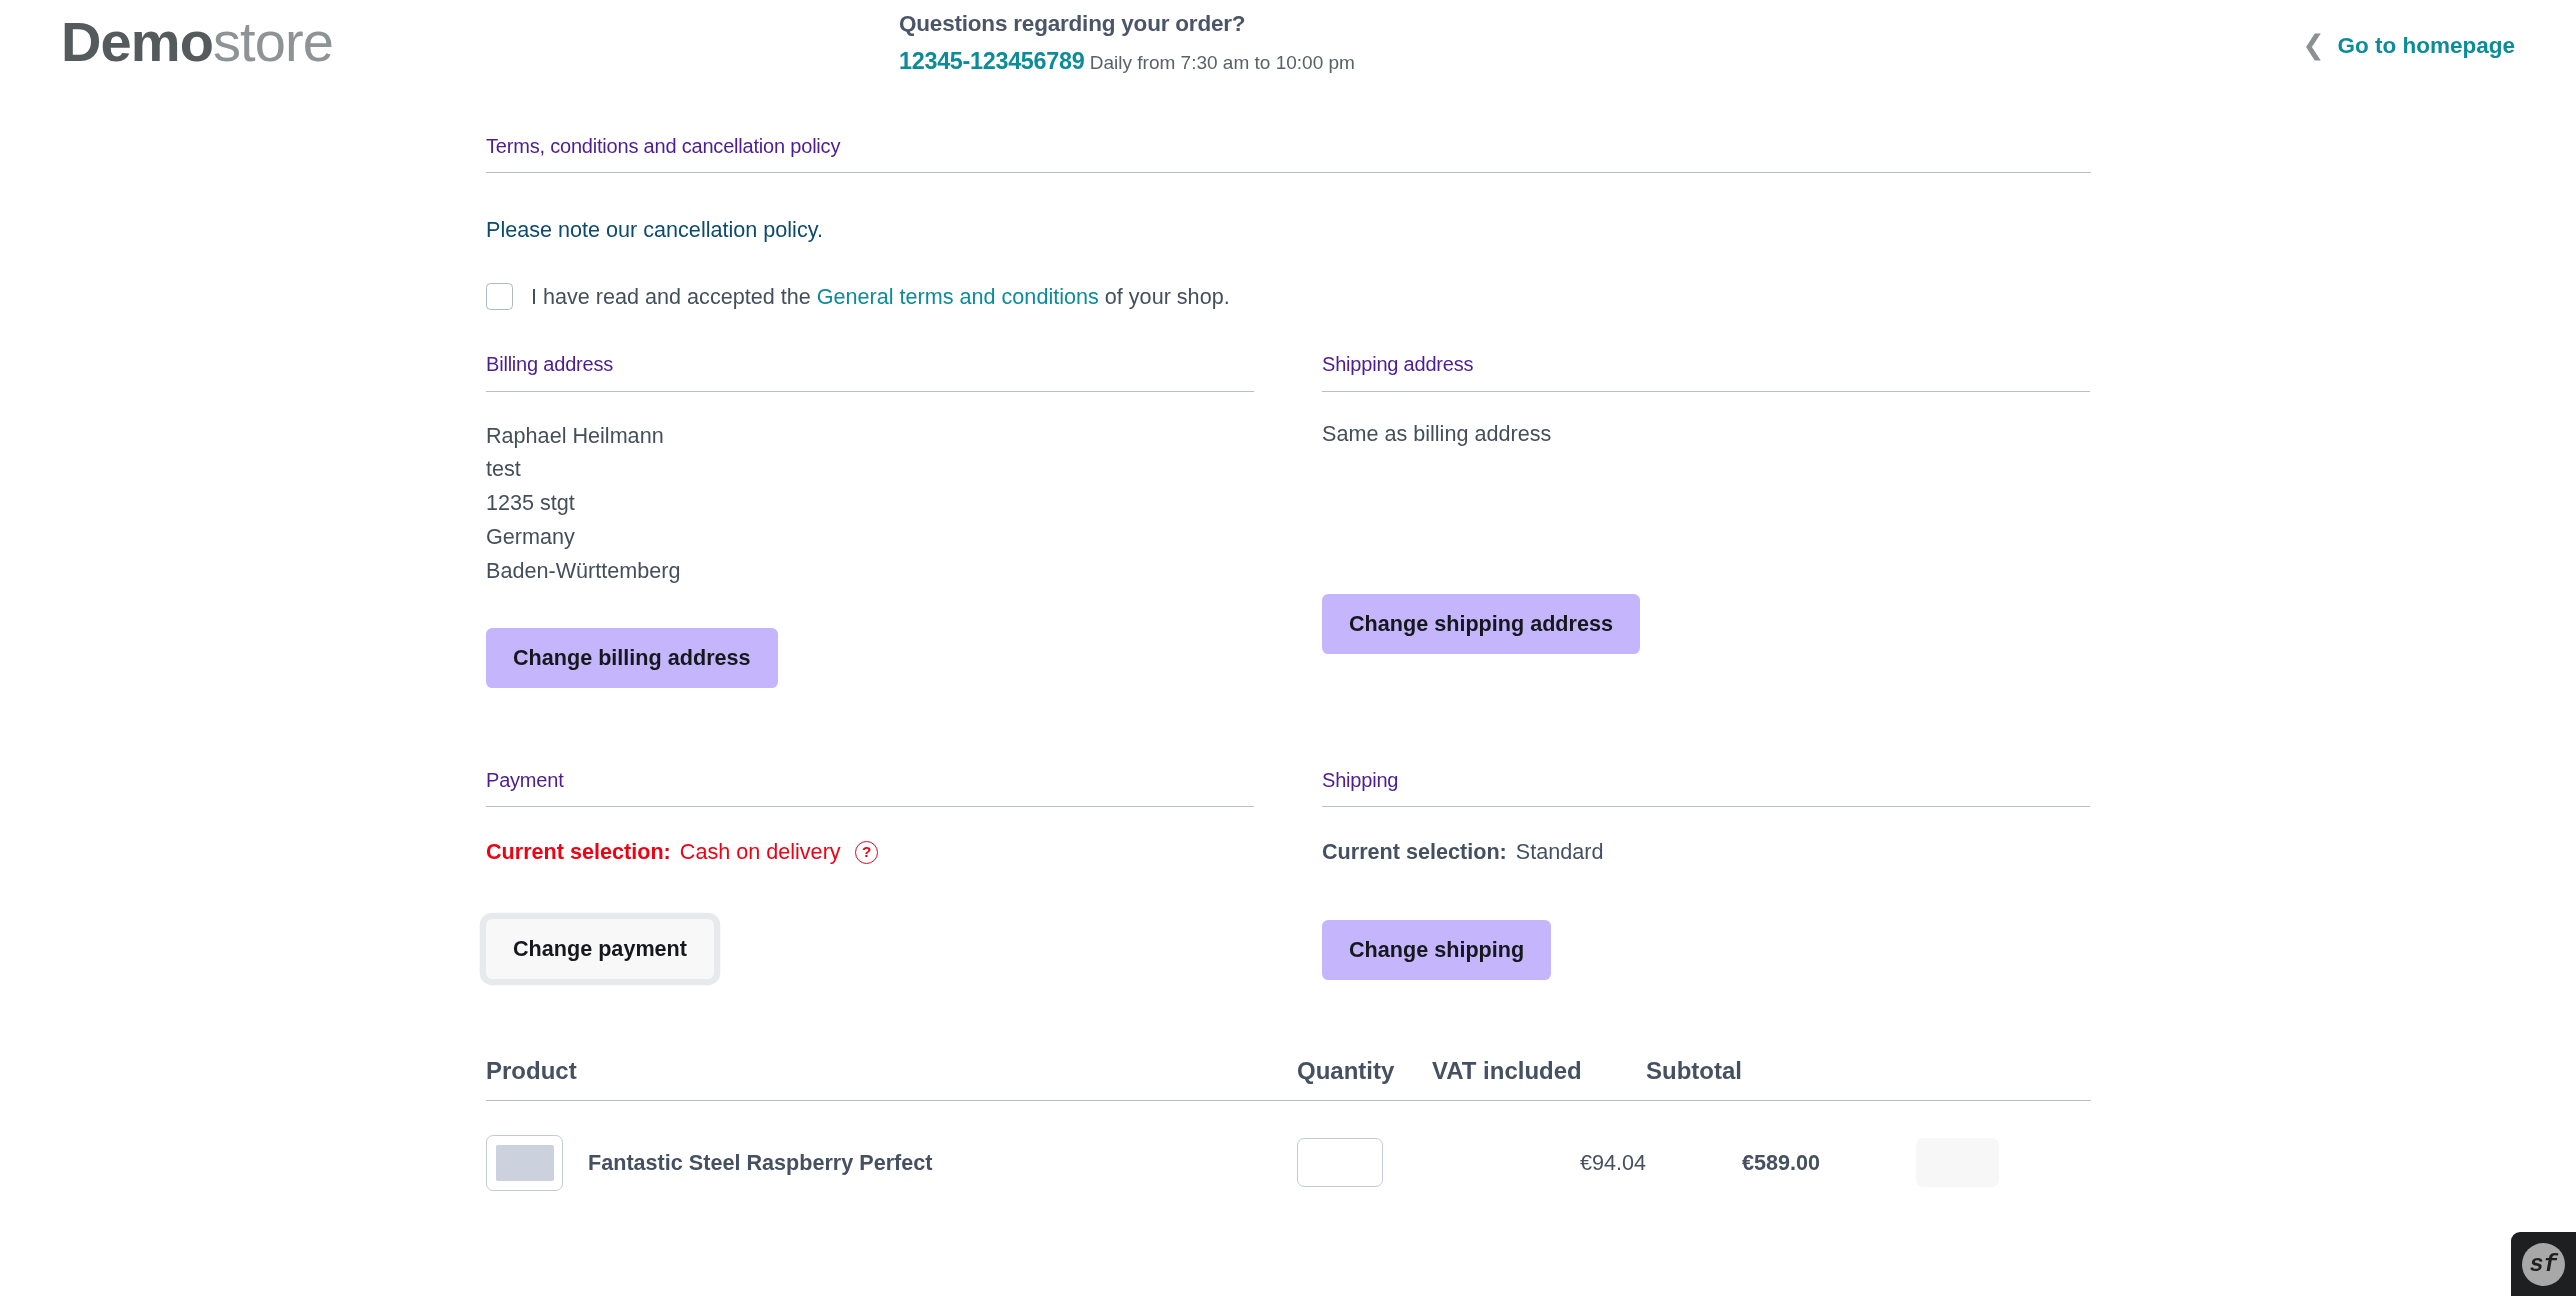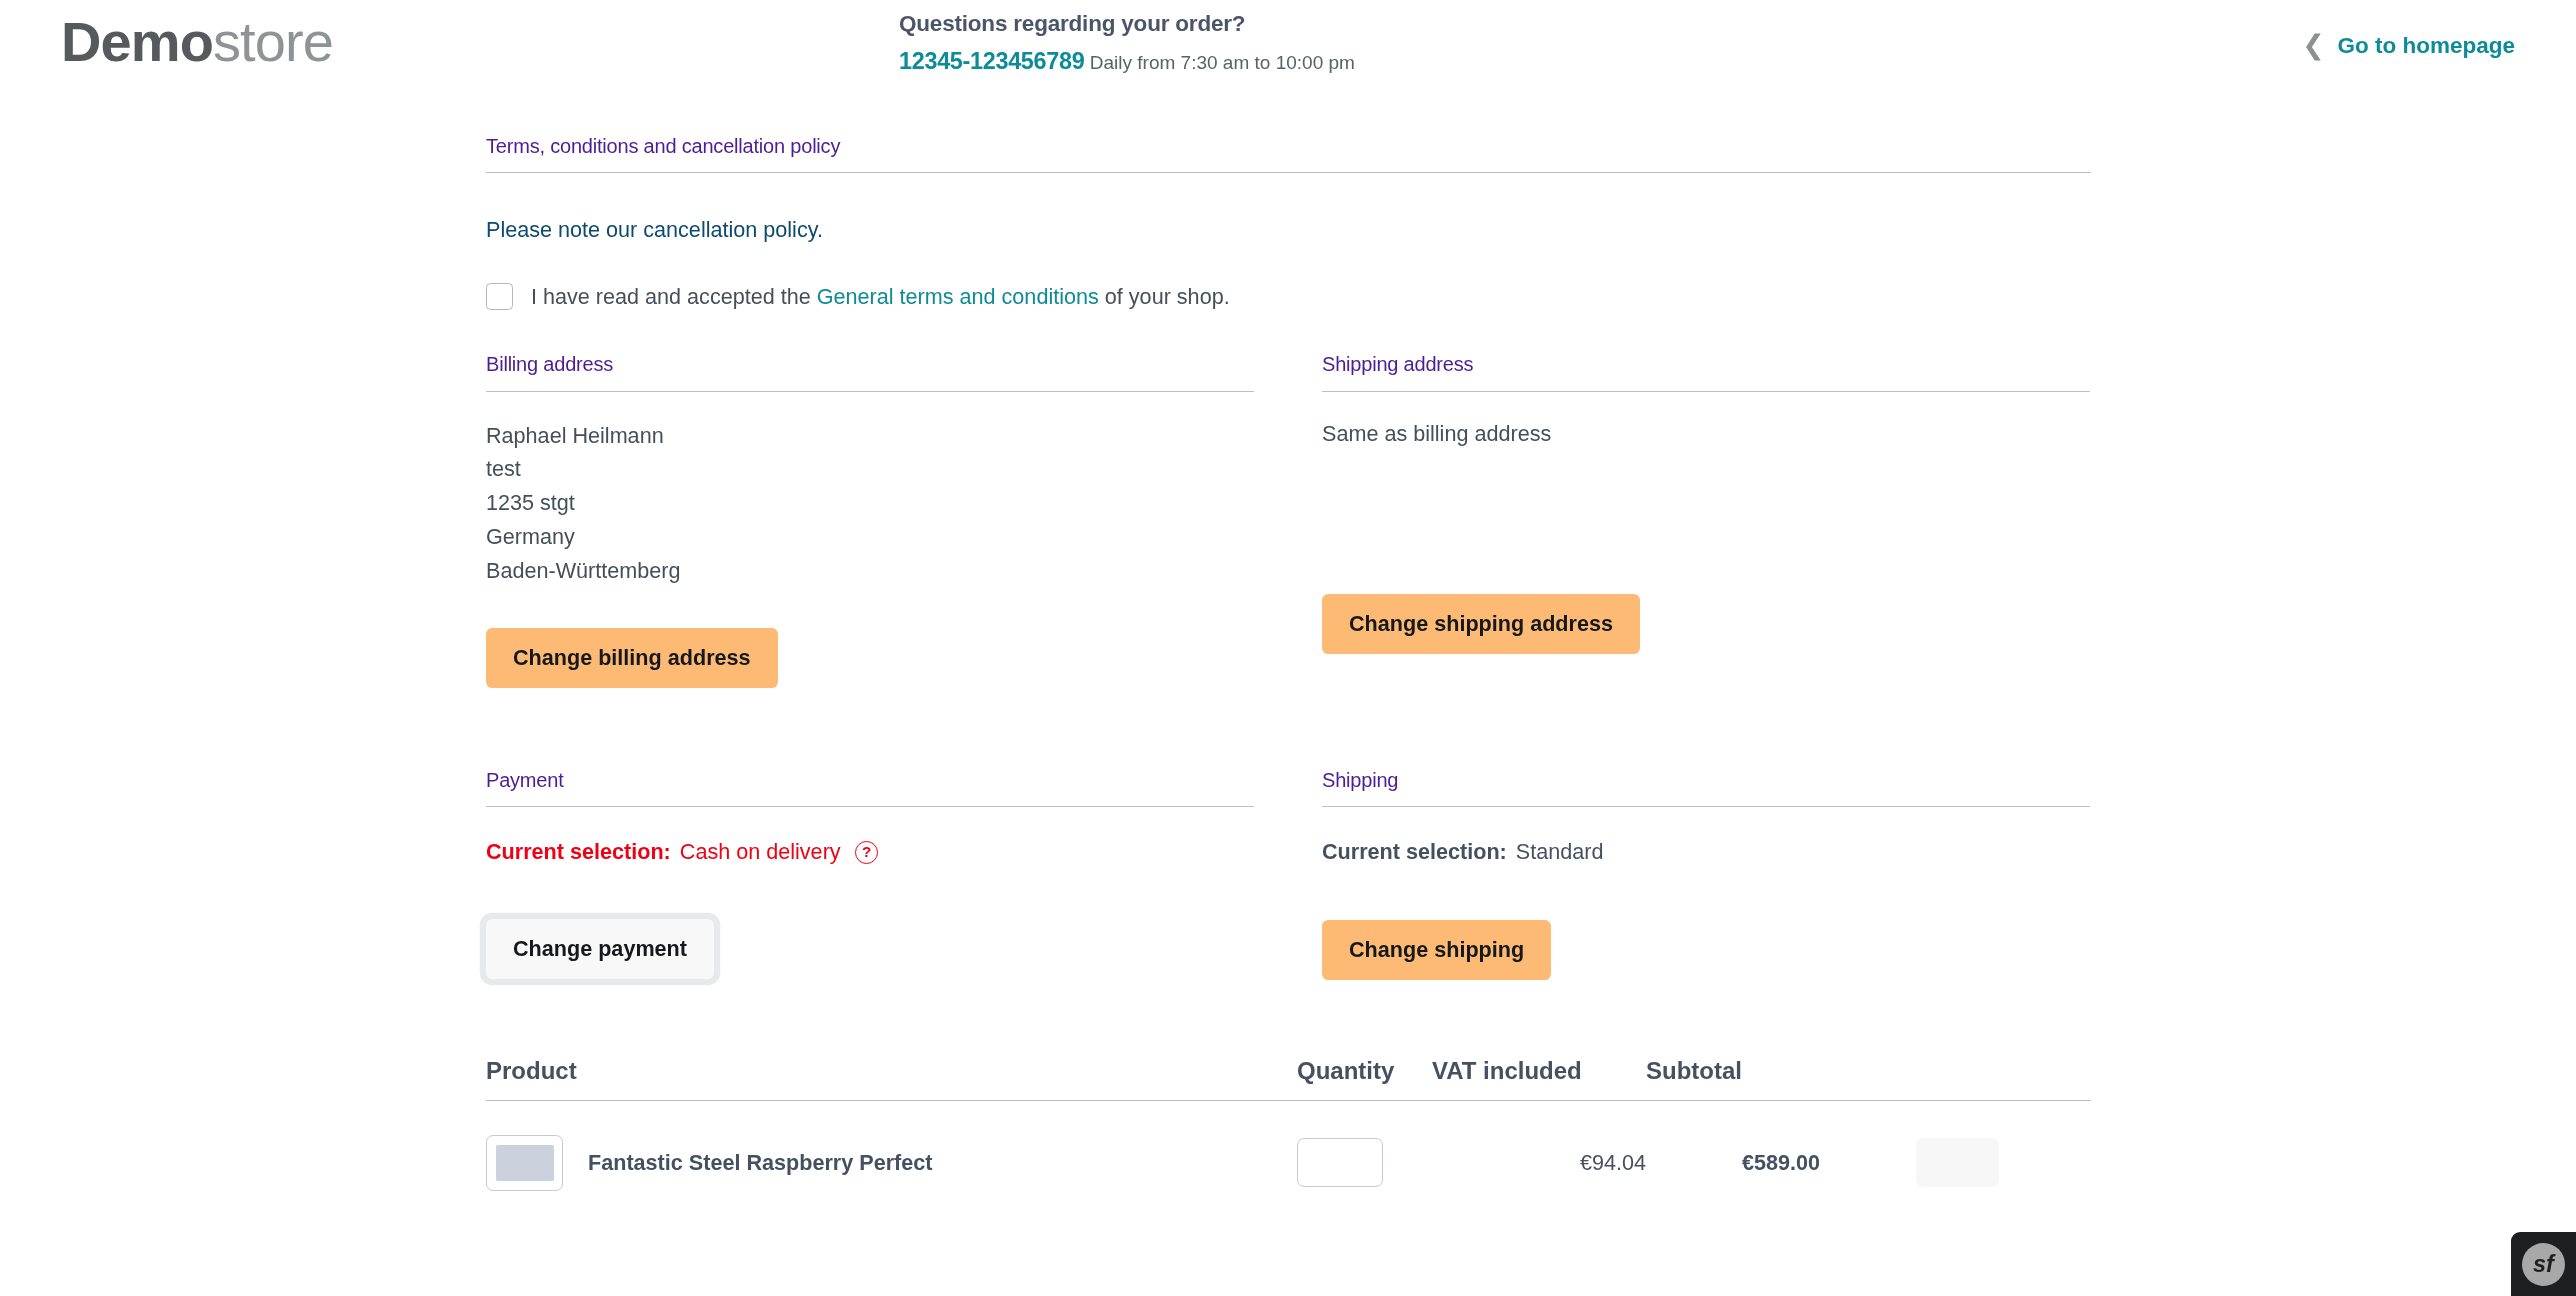--- a/index.html
+++ b/index.html
@@ -144,21 +144,21 @@
   .addr-lines {
     margin-top: 27px;
     font-size: 21.6px;
     color: #454f5b;
     line-height: 1.4;
   }
   .addr-lines div { padding: 1.8px 0; }
 
   .btn {
     display: inline-block;
-    background: #fdba74;
+    background: #c4b5fd;
     border: none;
     border-radius: 6.3px;
     color: #15181c;
     font-family: "Liberation Sans", sans-serif;
     font-size: 21.6px;
     font-weight: bold;
     padding: 17px 27px;
     cursor: pointer;
     white-space: nowrap;
   }
@@ -282,21 +282,21 @@
   }
   .sf-circle {
     width: 43px;
     height: 43px;
     border-radius: 50%;
     background: #a8a8a8;
     display: flex;
     align-items: center;
     justify-content: center;
     color: #1e1f21;
-    font-family: Liberation Sans, sans-serif;
+    font-family: Liberation Mono, monospace;
     font-style: italic;
     font-weight: bold;
     font-size: 23.4px;
   }
 </style>
 </head>
 <body>
 
 <div class="header">
 

